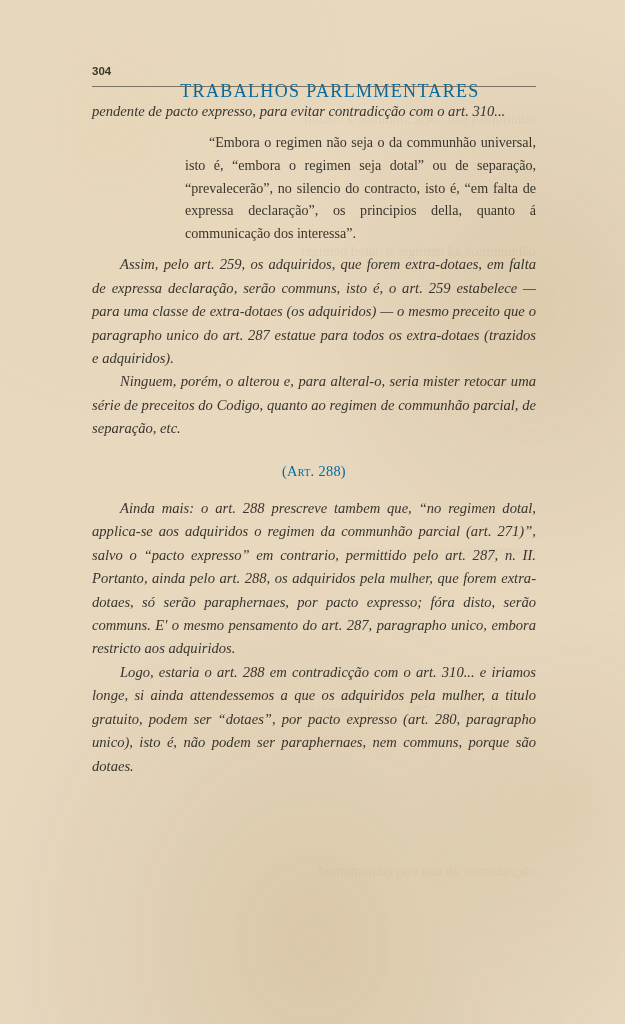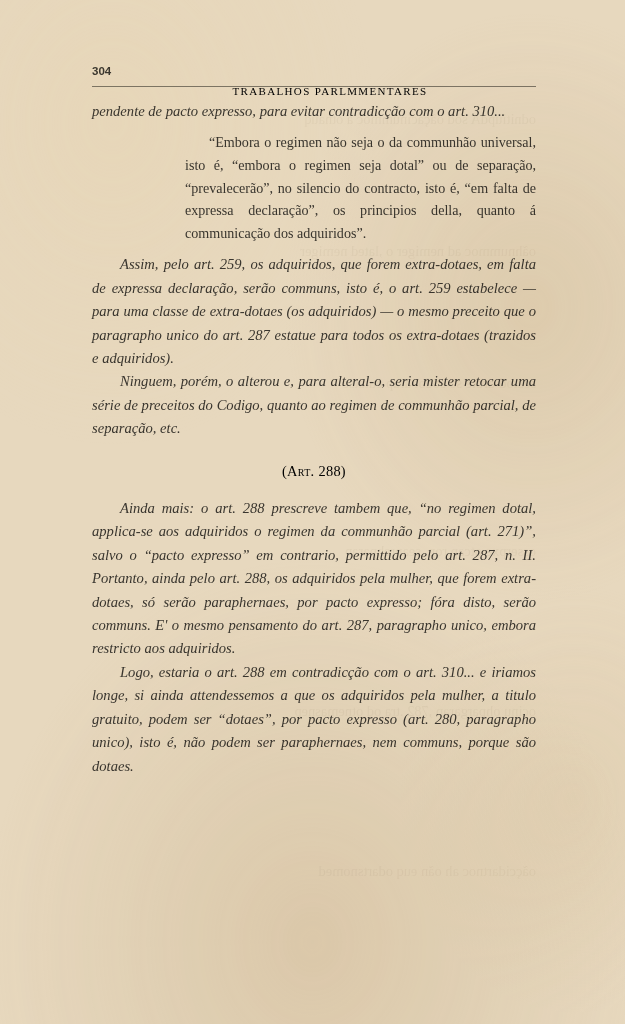--- a/index.html
+++ b/index.html
@@ -58,23 +58,23 @@
     font-weight: bold;
     font-size: 11.5px;
     color: #3b372f;
     width: 56px;
     letter-spacing: 0;
   }
   .head-title {
     flex: 1;
     text-align: center;
     text-transform: uppercase;
-    font-size: 11px;
+    font-size: 18px;
     letter-spacing: 1.35px;
-    color: #000000;
+    color: #0369a1;
     padding-right: 24px;
     white-space: nowrap;
     margin-top: 40px;
   }
   .rule {
     margin-top: 6px;
     width: 444px;
     height: 1px;
     background: #6d6558;
     opacity: .88;
@@ -105,21 +105,21 @@
   }
   .quote p {
     margin: 0;
     text-indent: 24px;
     text-align: justify;
   }
   .art-heading {
     text-align: center;
     margin: 19px 0 14px 0;
     font-size: 14.2px;
-    color: #000000;
+    color: #0369a1;
   }
   .art-heading .smallcaps {
     font-variant: small-caps;
     font-size: 14.4px;
     letter-spacing: .3px;
   }
   
   .ghost {
     position: absolute;
     left: 96px;
@@ -153,21 +153,21 @@
       <span class="head-title">TRABALHOS PARLMMENTARES</span>
     </div>
     <div class="rule"></div>
 
     <div class="body-text">
 
       <p class="para no-indent">pendente de pacto expresso, para evitar contradicção com o art. 310...</p>
 
 
       <div class="quote">
-        <p>“Embora o regimen não seja o da communhão universal, isto é, “embora o regimen seja dotal” ou de separação, “prevalecerão”, no silencio do contracto, isto é, “em falta de expressa declaração”, os principios della, quanto á communicação dos adquiridos”.</p>
+        <p>“Embora o regimen não seja o da communhão universal, isto é, “embora o regimen seja dotal” ou de separação, “prevalecerão”, no silencio do contracto, isto é, “em falta de expressa declaração”, os principios della, quanto á communicação dos interessa”.</p>
       </div>
 
       <p class="para">Assim, pelo art. 259, os adquiridos, que forem extra-dotaes, em falta de expressa declaração, serão communs, isto é, o art. 259 estabelece — para uma classe de extra-dotaes (os adquiridos) — o mesmo preceito que o paragrapho unico do art. 287 estatue para todos os extra-dotaes (trazidos e adquiridos).</p>
 
 
       <p class="para">Ninguem, porém, o alterou e, para alteral-o, seria mister retocar uma série de preceitos do Codigo, quanto ao regimen de communhão parcial, de separação, etc.</p>
 
       <div class="art-heading">
         <span class="smallcaps">(Art. 288)</span>
       </div>

